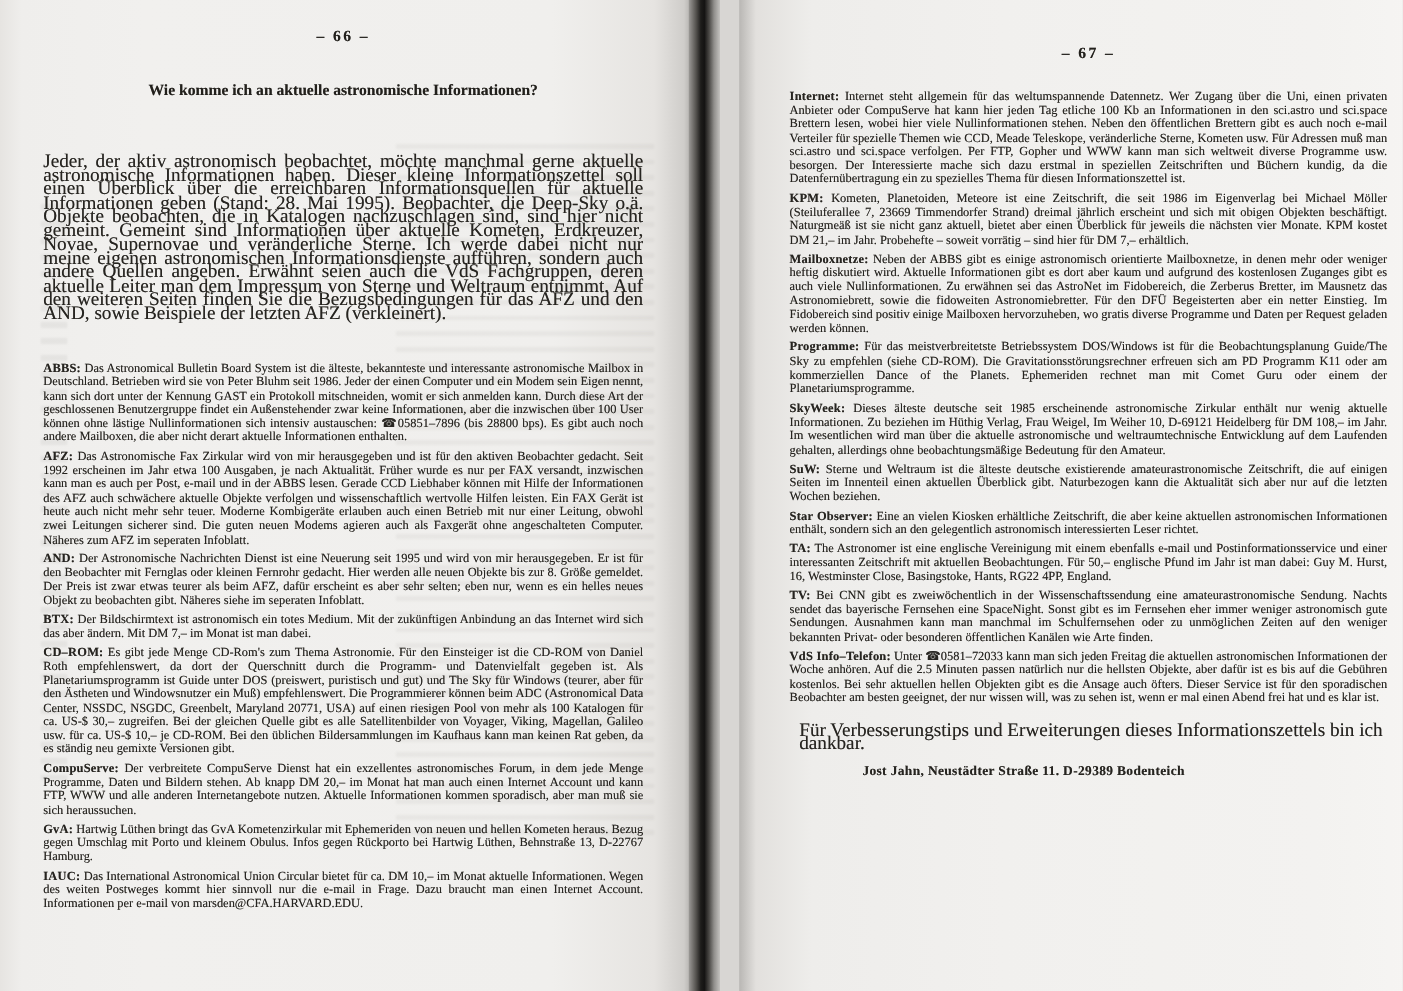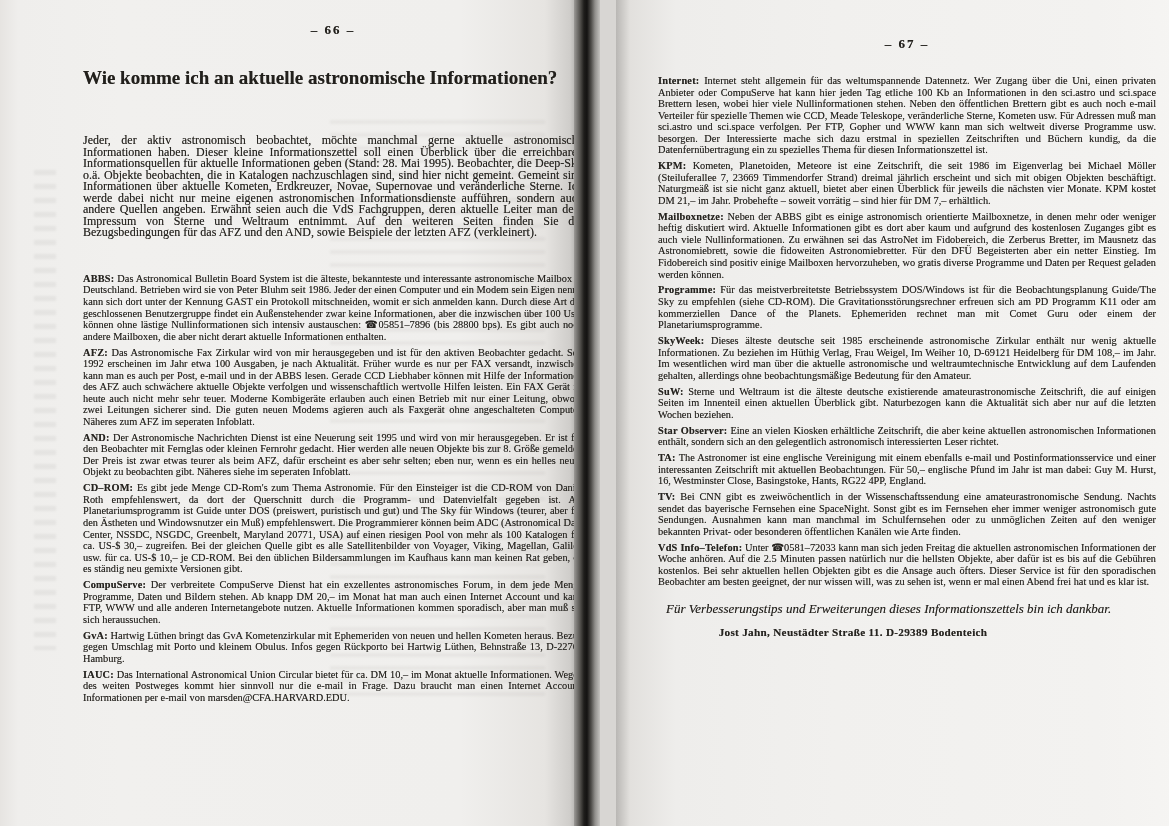--- a/index.html
+++ b/index.html
@@ -23,42 +23,42 @@
       #f3f2f0 480px, #f6f5f3 573px);
   }
   .gutter {
     position:absolute; top:0; left:574px; width:26px; height:826px;
     background:linear-gradient(to right,
       #9c9a97 0px, #55534f 6px, #1e1d1b 10px, #141312 13px,
       #4c4a47 17px, #908e8b 21px, #c4c2bf 26px);
   }
   
   .textcol { position:relative; }
-  .page-left .textcol  { padding:22px 0 0 51px; width:500px;margin-left:32px; }
+  .page-left .textcol  { padding:22px 0 0 36px; width:500px; }
   .page-right .textcol { padding:36px 0 0 42px; width:498px; }
   .pagenum {
     font-weight:bold; font-size:13px; letter-spacing:2px;
     text-align:center; color:#22201c;
   }
   .doc-title {
-    margin-top:29px; font-weight:bold; font-size:19px;
-    text-align:left; color:#22201c;
+    margin-top:29px; font-weight:bold; font-size:13px;
+    text-align:center; color:#22201c;
   }
   .intro {
-    margin-top:46px; font-size:12px; line-height:11.55px;
+    margin-top:46px; font-size:16px; line-height:11.55px;
     text-align:justify;
   }
   .entries { margin-top:34px; }
   .page-right .entries { margin-top:23px; }
   .entry {
     margin:0 0 4.4px 0; font-size:10.35px; line-height:11.55px;
     text-align:justify;
   }
   .entry b { font-weight:bold; letter-spacing:0.2px; }
-  .closing { margin:15px 0 0 8px; font-size:13px; line-height:11.5px;font-style:italic; }
+  .closing { margin:15px 0 0 8px; font-size:16px; line-height:11.5px; }
   .signature {
     padding-right:108px; text-align:center;
     font-weight:bold; font-size:11.2px; letter-spacing:0.3px;
   }
   
   .textcol { text-shadow:0 0 0.55px rgba(48,44,38,0.55); }
   
   .ghost {
     position:absolute; pointer-events:none; filter:blur(0.8px);
   }
@@ -86,20 +86,21 @@
     <div class="ghost ghost-rows ghost-left-table"></div>
     <div class="ghost ghost-left-margin"></div>
     <div class="textcol">
       <div class="pagenum">– 66 –</div>
       <div class="doc-title">Wie komme ich an aktuelle astronomische Informationen?</div>
       <p class="intro">Jeder, der aktiv astronomisch beobachtet, möchte manchmal gerne aktuelle astronomische Informationen haben. Dieser kleine Informationszettel soll einen Überblick über die erreichbaren Informationsquellen für aktuelle Informationen geben (Stand: 28. Mai 1995). Beobachter, die Deep-Sky o.ä. Objekte beobachten, die in Katalogen nachzuschlagen sind, sind hier nicht gemeint. Gemeint sind Informationen über aktuelle Kometen, Erdkreuzer, Novae, Supernovae und veränderliche Sterne. Ich werde dabei nicht nur meine eigenen astronomischen Informationsdienste aufführen, sondern auch andere Quellen angeben. Erwähnt seien auch die VdS Fachgruppen, deren aktuelle Leiter man dem Impressum von Sterne und Weltraum entnimmt. Auf den weiteren Seiten finden Sie die Bezugsbedingungen für das AFZ und den AND, sowie Beispiele der letzten AFZ (verkleinert).</p>
       <div class="entries">
         <p class="entry"><b>ABBS:</b> <span>Das Astronomical Bulletin Board System ist die älteste, bekannteste und interessante astronomische Mailbox in Deutschland. Betrieben wird sie von Peter Bluhm seit 1986. Jeder der einen Computer und ein Modem sein Eigen nennt, kann sich dort unter der Kennung GAST ein Protokoll mitschneiden, womit er sich anmelden kann. Durch diese Art der geschlossenen Benutzergruppe findet ein Außenstehender zwar keine Informationen, aber die inzwischen über 100 User können ohne lästige Nullinformationen sich intensiv austauschen: ☎05851–7896 (bis 28800 bps). Es gibt auch noch andere Mailboxen, die aber nicht derart aktuelle Informationen enthalten.</span></p>
         <p class="entry"><b>AFZ:</b> <span>Das Astronomische Fax Zirkular wird von mir herausgegeben und ist für den aktiven Beobachter gedacht. Seit 1992 erscheinen im Jahr etwa 100 Ausgaben, je nach Aktualität. Früher wurde es nur per FAX versandt, inzwischen kann man es auch per Post, e-mail und in der ABBS lesen. Gerade CCD Liebhaber können mit Hilfe der Informationen des AFZ auch schwächere aktuelle Objekte verfolgen und wissenschaftlich wertvolle Hilfen leisten. Ein FAX Gerät ist heute auch nicht mehr sehr teuer. Moderne Kombigeräte erlauben auch einen Betrieb mit nur einer Leitung, obwohl zwei Leitungen sicherer sind. Die guten neuen Modems agieren auch als Faxgerät ohne angeschalteten Computer. Näheres zum AFZ im seperaten Infoblatt.</span></p>
         <p class="entry"><b>AND:</b> <span>Der Astronomische Nachrichten Dienst ist eine Neuerung seit 1995 und wird von mir herausgegeben. Er ist für den Beobachter mit Fernglas oder kleinen Fernrohr gedacht. Hier werden alle neuen Objekte bis zur 8. Größe gemeldet. Der Preis ist zwar etwas teurer als beim AFZ, dafür erscheint es aber sehr selten; eben nur, wenn es ein helles neues Objekt zu beobachten gibt. Näheres siehe im seperaten Infoblatt.</span></p>
+        <p class="entry"><b>BTX:</b> <span>Der Bildschirmtext ist astronomisch ein totes Medium. Mit der zukünftigen Anbindung an das Internet wird sich das aber ändern. Mit DM 7,– im Monat ist man dabei.</span></p>
         <p class="entry"><b>CD–ROM:</b> <span>Es gibt jede Menge CD-Rom's zum Thema Astronomie. Für den Einsteiger ist die CD-ROM von Daniel Roth empfehlenswert, da dort der Querschnitt durch die Programm- und Datenvielfalt gegeben ist. Als Planetariumsprogramm ist Guide unter DOS (preiswert, puristisch und gut) und The Sky für Windows (teurer, aber für den Ästheten und Windowsnutzer ein Muß) empfehlenswert. Die Programmierer können beim ADC (Astronomical Data Center, NSSDC, NSGDC, Greenbelt, Maryland 20771, USA) auf einen riesigen Pool von mehr als 100 Katalogen für ca. US-$ 30,– zugreifen. Bei der gleichen Quelle gibt es alle Satellitenbilder von Voyager, Viking, Magellan, Galileo usw. für ca. US-$ 10,– je CD-ROM. Bei den üblichen Bildersammlungen im Kaufhaus kann man keinen Rat geben, da es ständig neu gemixte Versionen gibt.</span></p>
         <p class="entry"><b>CompuServe:</b> <span>Der verbreitete CompuServe Dienst hat ein exzellentes astronomisches Forum, in dem jede Menge Programme, Daten und Bildern stehen. Ab knapp DM 20,– im Monat hat man auch einen Internet Account und kann FTP, WWW und alle anderen Internetangebote nutzen. Aktuelle Informationen kommen sporadisch, aber man muß sie sich heraussuchen.</span></p>
         <p class="entry"><b>GvA:</b> <span>Hartwig Lüthen bringt das GvA Kometenzirkular mit Ephemeriden von neuen und hellen Kometen heraus. Bezug gegen Umschlag mit Porto und kleinem Obulus. Infos gegen Rückporto bei Hartwig Lüthen, Behnstraße 13, D-22767 Hamburg.</span></p>
         <p class="entry"><b>IAUC:</b> <span>Das International Astronomical Union Circular bietet für ca. DM 10,– im Monat aktuelle Informationen. Wegen des weiten Postweges kommt hier sinnvoll nur die e-mail in Frage. Dazu braucht man einen Internet Account. Informationen per e-mail von marsden@CFA.HARVARD.EDU.</span></p>
       </div>
     </div>
   </div>
 
   <div class="gutter"></div>
 

